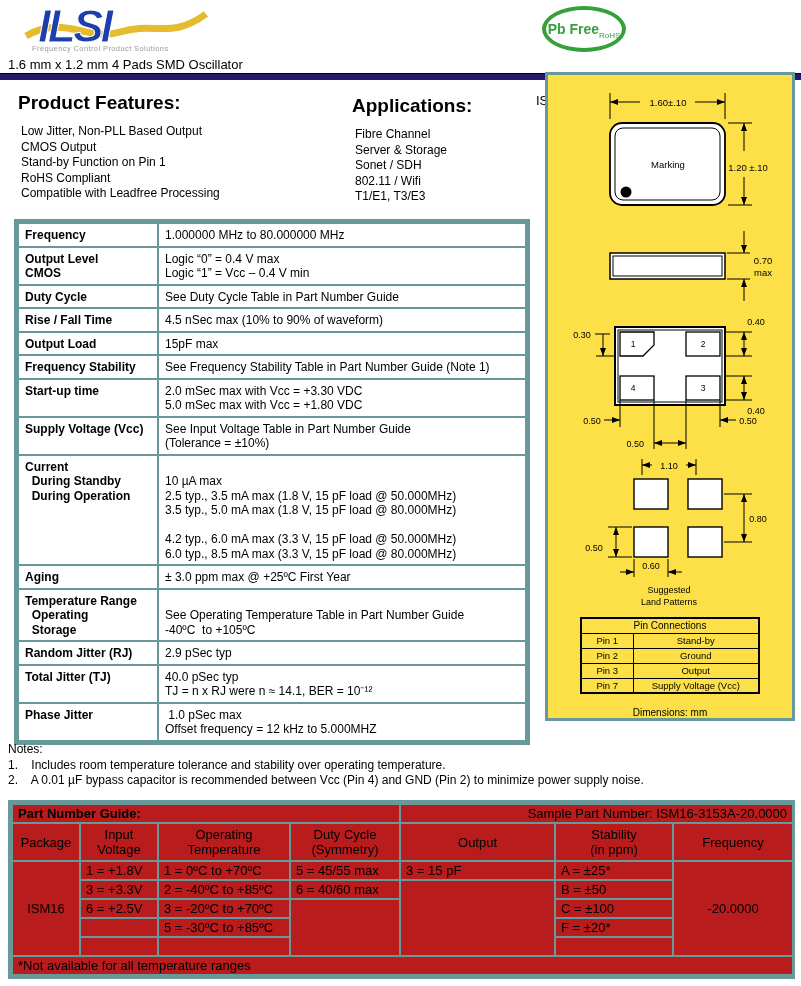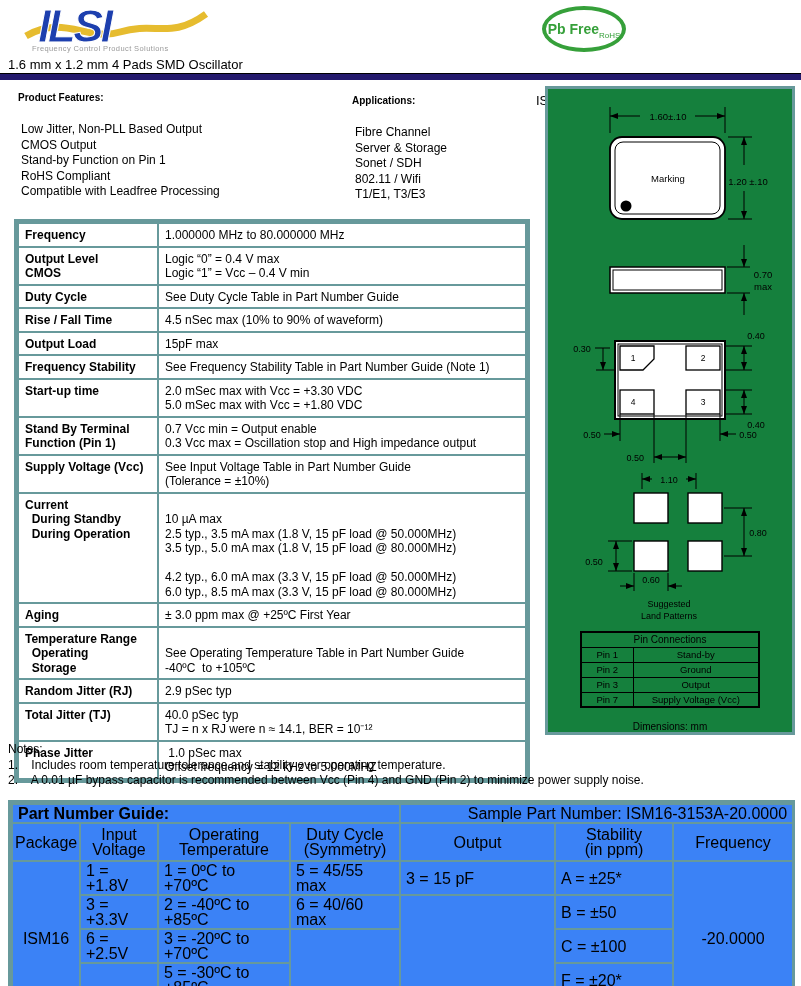--- a/index.html
+++ b/index.html
@@ -29,48 +29,48 @@
     position:absolute;right:12px;top:6px;width:84px;height:46px;
     border:4px solid var(--green);border-radius:50%;
     display:flex;flex-direction:row;align-items:center;justify-content:center;line-height:1;
   }
   .badge .b1{color:var(--green);font-weight:bold;font-size:14px;}
   .badge .b2{color:var(--green);font-size:8px;margin-top:14px;}
 
   
   .features{position:absolute;left:18px;top:92px;width:320px;}
   .apps{position:absolute;left:352px;top:95px;width:180px;}
-  .sec-title{font-weight:bold;font-size:10px;margin-bottom:19px;}
+  .sec-title{font-weight:bold;font-size:19px;margin-bottom:10px;}
   .sec-item{font-size:12px;line-height:15.5px;padding-left:3px;}
 
   
   .specwrap{position:absolute;left:14px;top:219px;width:516px;border:3px solid var(--teal);}
   table.spec{border-collapse:collapse;width:100%;table-layout:fixed;}
   table.spec td{
     border:2px solid var(--teal);vertical-align:top;
     padding:4px 6px 3px 6px;line-height:14.5px;font-size:12px;background:#fff;
   }
   table.spec td.lbl{font-weight:bold;width:140px;}
 
   
-  .rpanel{position:absolute;left:545px;top:86px;width:250px;height:649px;border:3px solid var(--teal);background:#15803d;}
+  .rpanel{position:absolute;left:545px;top:72px;width:250px;height:649px;border:3px solid var(--teal);background:#fde047;}
   .rpanel svg text{font-family:"Liberation Sans",sans-serif;}
   .pintbl{width:180px;margin:4px auto 0 auto;border:2px solid #000;border-collapse:collapse;}
   .pintbl td{border:1px solid #000;font-size:9.5px;text-align:center;height:15px;padding:0 2px;}
   .pintbl td.pt-title{font-size:10px;}
   .pintbl td.pin{width:52px;}
   .dimnote{text-align:center;font-size:10px;margin-top:13px;}
 
   
   .notes{position:absolute;left:8px;top:742px;width:780px;font-size:12px;line-height:15.5px;}
 
   
   .pngwrap{position:absolute;left:8px;top:800px;width:787px;border:3px solid var(--teal);}
   table.png{border-collapse:collapse;width:100%;table-layout:fixed;}
-  table.png td{border:2px solid var(--teal);font-size:16px;padding:1px 5px;background:#3b82f6;vertical-align:middle;line-height:15px;}
+  table.png td{border:2px solid var(--teal);font-size:13px;padding:1px 5px;background:#b91c1c;vertical-align:middle;line-height:15px;}
   td.png-title{font-weight:bold;}
   td.png-sample{text-align:right;}
   table.png td.hd{text-align:center;padding:3px 2px;}
   td.pkg,td.freq{text-align:center;}
   table.png td.cell{height:19px;}
   td.foot{padding:2px 6px;}
 </style>
 </head>
 <body>
 
@@ -133,26 +133,20 @@
           <td class="pre">15pF max</td>
         </tr>
   <tr>
           <td class="lbl pre">Frequency Stability</td>
           <td class="pre">See Frequency Stability Table in Part Number Guide (Note 1)</td>
         </tr>
   <tr>
           <td class="lbl pre">Start-up time</td>
           <td class="pre">2.0 mSec max with Vcc = +3.30 VDC
 5.0 mSec max with Vcc = +1.80 VDC</td>
-        </tr>
-  <tr>
-          <td class="lbl pre">Stand By Terminal
-Function (Pin 1)</td>
-          <td class="pre">0.7 Vcc min = Output enable
-0.3 Vcc max = Oscillation stop and High impedance output</td>
         </tr>
   <tr>
           <td class="lbl pre">Supply Voltage (Vcc)</td>
           <td class="pre">See Input Voltage Table in Part Number Guide
 (Tolerance = ±10%)</td>
         </tr>
   <tr>
           <td class="lbl pre">Current
   During Standby
   During Operation</td>

